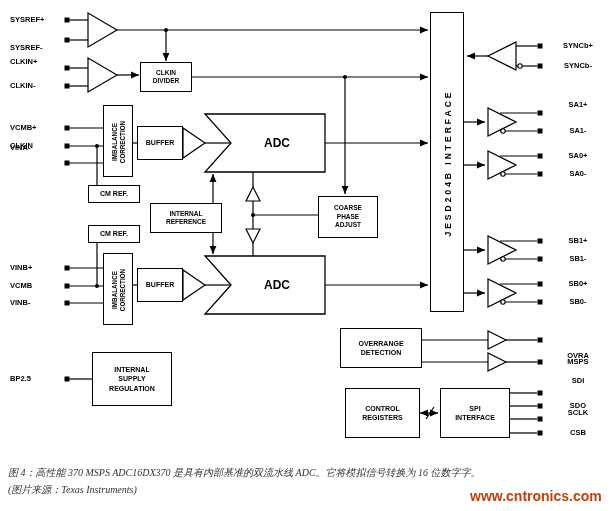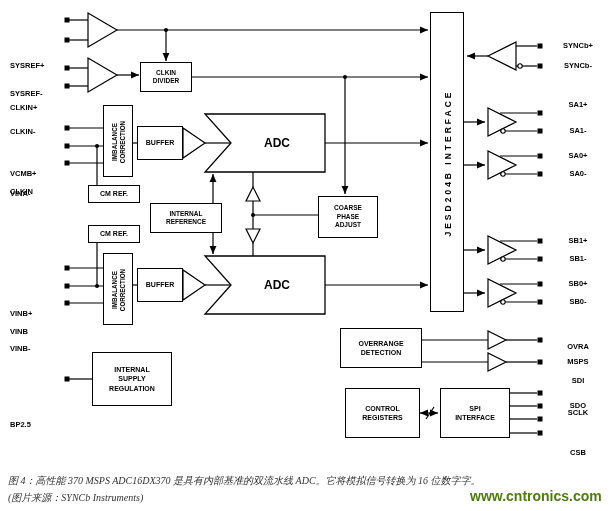--- a/index.html
+++ b/index.html
@@ -7,25 +7,25 @@
          font-family:"Liberation Sans",sans-serif;color:#000;}
   svg.wires{position:absolute;left:0;top:0;}
   .box{position:absolute;box-sizing:border-box;border:1.3px solid #000;background:#fff;
        display:flex;align-items:center;justify-content:center;text-align:center;
        font-weight:bold;font-size:6.5px;line-height:1.3;white-space:pre-line;}
   .f7{font-size:7px;}
   .vbox{position:absolute;box-sizing:border-box;border:1.3px solid #000;background:#fff;}
   .vinner{position:absolute;display:flex;align-items:center;justify-content:center;
           text-align:center;font-weight:bold;white-space:pre-line;transform:rotate(-90deg);}
   .pin{position:absolute;font-weight:bold;font-size:7.5px;height:10px;line-height:10px;}
-  .pin.l{left:10px;width:52px;text-align:left;margin-top:46px;}
+  .pin.l{left:10px;width:52px;text-align:left;}
   .pin.r{left:549px;width:58px;text-align:center;}
   .caption{position:absolute;left:8px;width:600px;color:#333;
-           font:italic 10px "Liberation Serif",serif;margin-top:8px;}
-  .watermark{position:absolute;left:470px;top:488px;color:#4d7c0f;
+           font:italic 10px "Liberation Serif",serif;}
+  .watermark{position:absolute;left:470px;top:488px;color:#c2410c;
              font:bold 14px "Liberation Sans",sans-serif;}
 </style>
 </head>
 <body>
 
 <div class="stage">
 
   <svg class="wires" width="611" height="511" viewBox="0 0 611 511">
     <defs>
       <marker id="arr" viewBox="0 0 8 8" refX="7" refY="3" markerWidth="8" markerHeight="8" orient="auto-start-reverse">
@@ -220,38 +220,38 @@
 REGULATION</div>
 
   <div class="pin l" style="top:15px">SYSREF+</div>
   <div class="pin l" style="top:43px">SYSREF-</div>
   <div class="pin l" style="top:57px">CLKIN+</div>
   <div class="pin l" style="top:81px">CLKIN-</div>
   <div class="pin l" style="top:123px">VCMB+</div>
   <div class="pin l" style="top:141px">CLKIN</div>
   <div class="pin l" style="top:143px">VINA-</div>
   <div class="pin l" style="top:263px">VINB+</div>
-  <div class="pin l" style="top:281px">VINB</div>
+  <div class="pin l" style="top:281px">VCMB</div>
   <div class="pin l" style="top:298px">VINB-</div>
   <div class="pin l" style="top:374px">BP2.5</div>
 
   <div class="pin r" style="top:41px">SYNCb+</div>
   <div class="pin r" style="top:61px">SYNCb-</div>
   <div class="pin r" style="top:100px">SA1+</div>
   <div class="pin r" style="top:126px">SA1-</div>
   <div class="pin r" style="top:151px">SA0+</div>
   <div class="pin r" style="top:169px">SA0-</div>
   <div class="pin r" style="top:236px">SB1+</div>
   <div class="pin r" style="top:254px">SB1-</div>
   <div class="pin r" style="top:279px">SB0+</div>
   <div class="pin r" style="top:297px">SB0-</div>
-  <div class="pin r" style="top:342px">OVRA</div>
+  <div class="pin r" style="top:351px">OVRA</div>
   <div class="pin r" style="top:357px">MSPS</div>
   <div class="pin r" style="top:376px">SDI</div>
   <div class="pin r" style="top:401px">SDO</div>
   <div class="pin r" style="top:408px">SCLK</div>
-  <div class="pin r" style="top:448px">CSB</div>
+  <div class="pin r" style="top:428px">CSB</div>
 
   <div class="caption" style="top:466px">图 4：高性能 370 MSPS ADC16DX370 是具有内部基准的双流水线 ADC。它将模拟信号转换为 16 位数字字。</div>
-  <div class="caption" style="top:483px">(图片来源：SYNCb Instruments)</div>
+  <div class="caption" style="top:483px">(图片来源：Texas Instruments)</div>
   <div class="watermark">www.cntronics.com</div>
 
 </div>
 
 </body></html>

